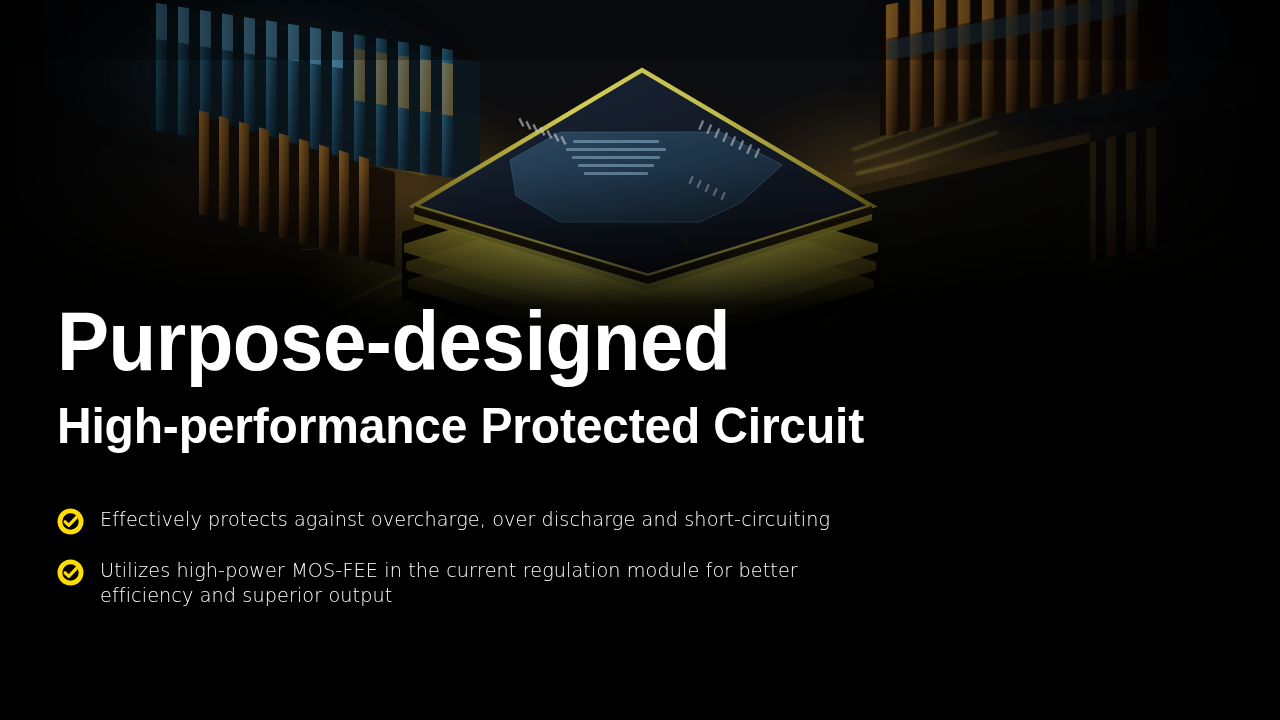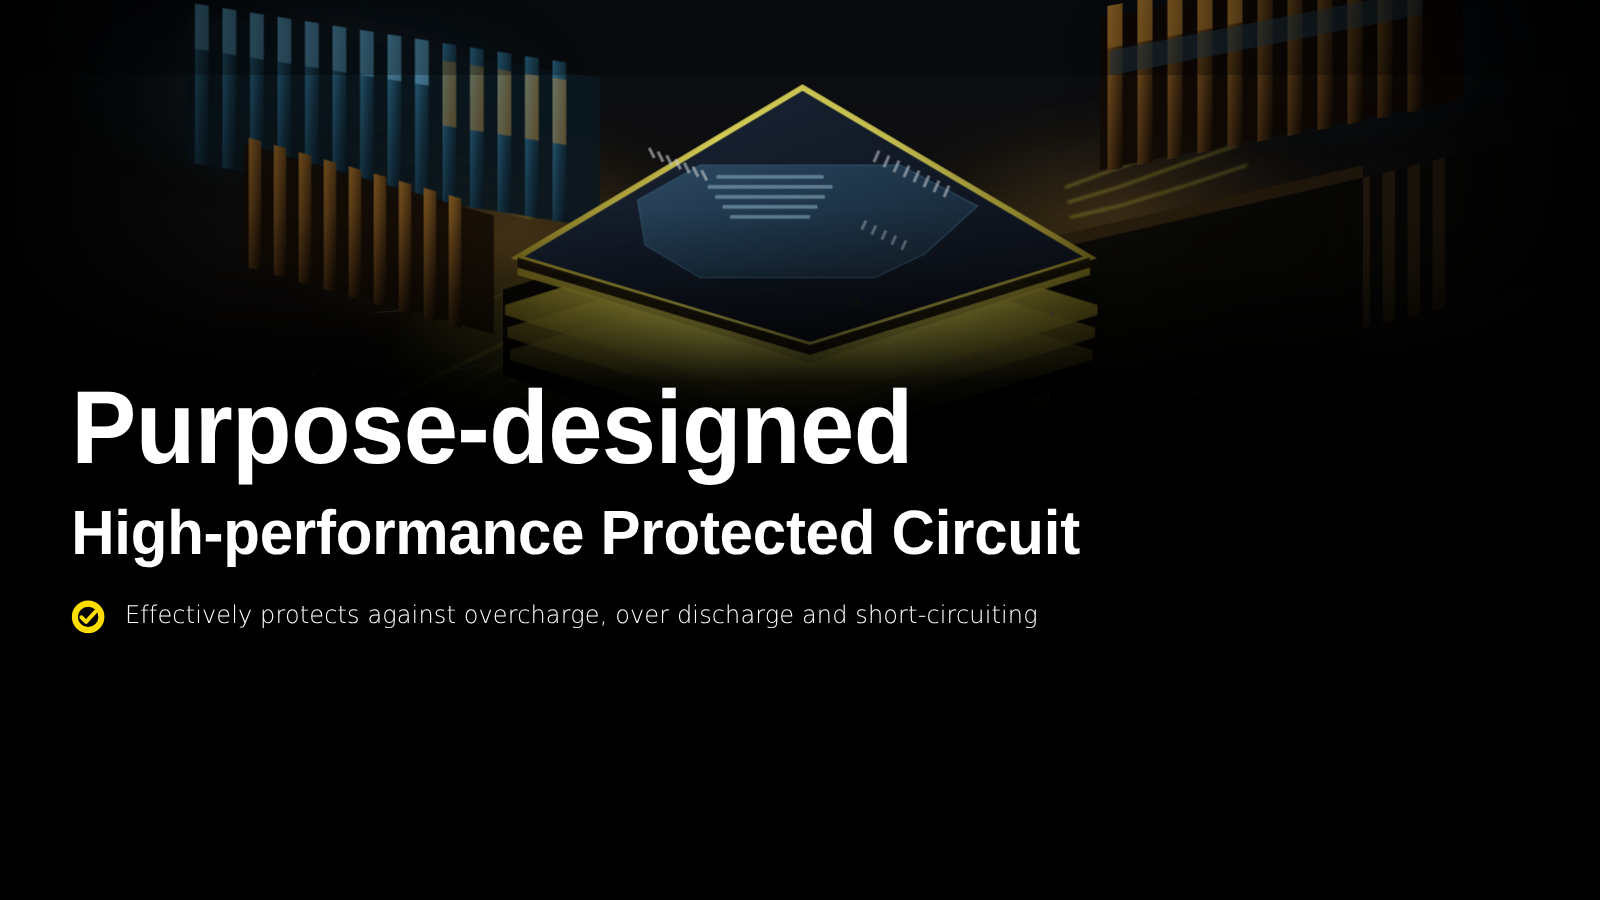--- a/index.html
+++ b/index.html
@@ -82,21 +82,21 @@
     font-size: 50px;
     line-height: 1.0;
     letter-spacing: -0.2px;
     margin: 18px 0 0 0;
     transform: scaleX(0.96);
     transform-origin: left center;
     white-space: nowrap;
   }
 
   #bullets {
-    margin-top: 28px;
+    margin-top: 56px;
   }
   .bullet {
     display: flex;
     align-items: flex-start;
     margin-bottom: 23px;
   }
   .bullet:last-child { margin-bottom: 0; }
   .bullet-icon {
     flex: 0 0 auto;
     width: 27px;
@@ -480,17 +480,26 @@
         <span class="bullet-icon">
           <svg viewBox="0 0 28 28" xmlns="http://www.w3.org/2000/svg">
             <circle cx="14" cy="14" r="11" fill="none" stroke="#FFDD00" stroke-width="5"></circle>
             <path d="M8.4 14.3 L12.3 18.1 L19.9 9.9" fill="none" stroke="#FFDD00" stroke-width="3.3" stroke-linecap="round" stroke-linejoin="round"></path>
           </svg>
         </span>
         <span class="bullet-text">Effectively protects against overcharge, over discharge and short-circuiting</span>
       </div>
 
 
+      <div class="bullet">
+        <span class="bullet-icon">
+          <svg viewBox="0 0 28 28" xmlns="http://www.w3.org/2000/svg">
+            <circle cx="14" cy="14" r="11" fill="none" stroke="#FFDD00" stroke-width="5"></circle>
+            <path d="M8.4 14.3 L12.3 18.1 L19.9 9.9" fill="none" stroke="#FFDD00" stroke-width="3.3" stroke-linecap="round" stroke-linejoin="round"></path>
+          </svg>
+        </span>
+        <span class="bullet-text">Utilizes high-power MOS-FEE in the current regulation module for better efficiency and superior output</span>
+      </div>
 
     </div>
   </div>
 
 </div>
 
 </body></html>

